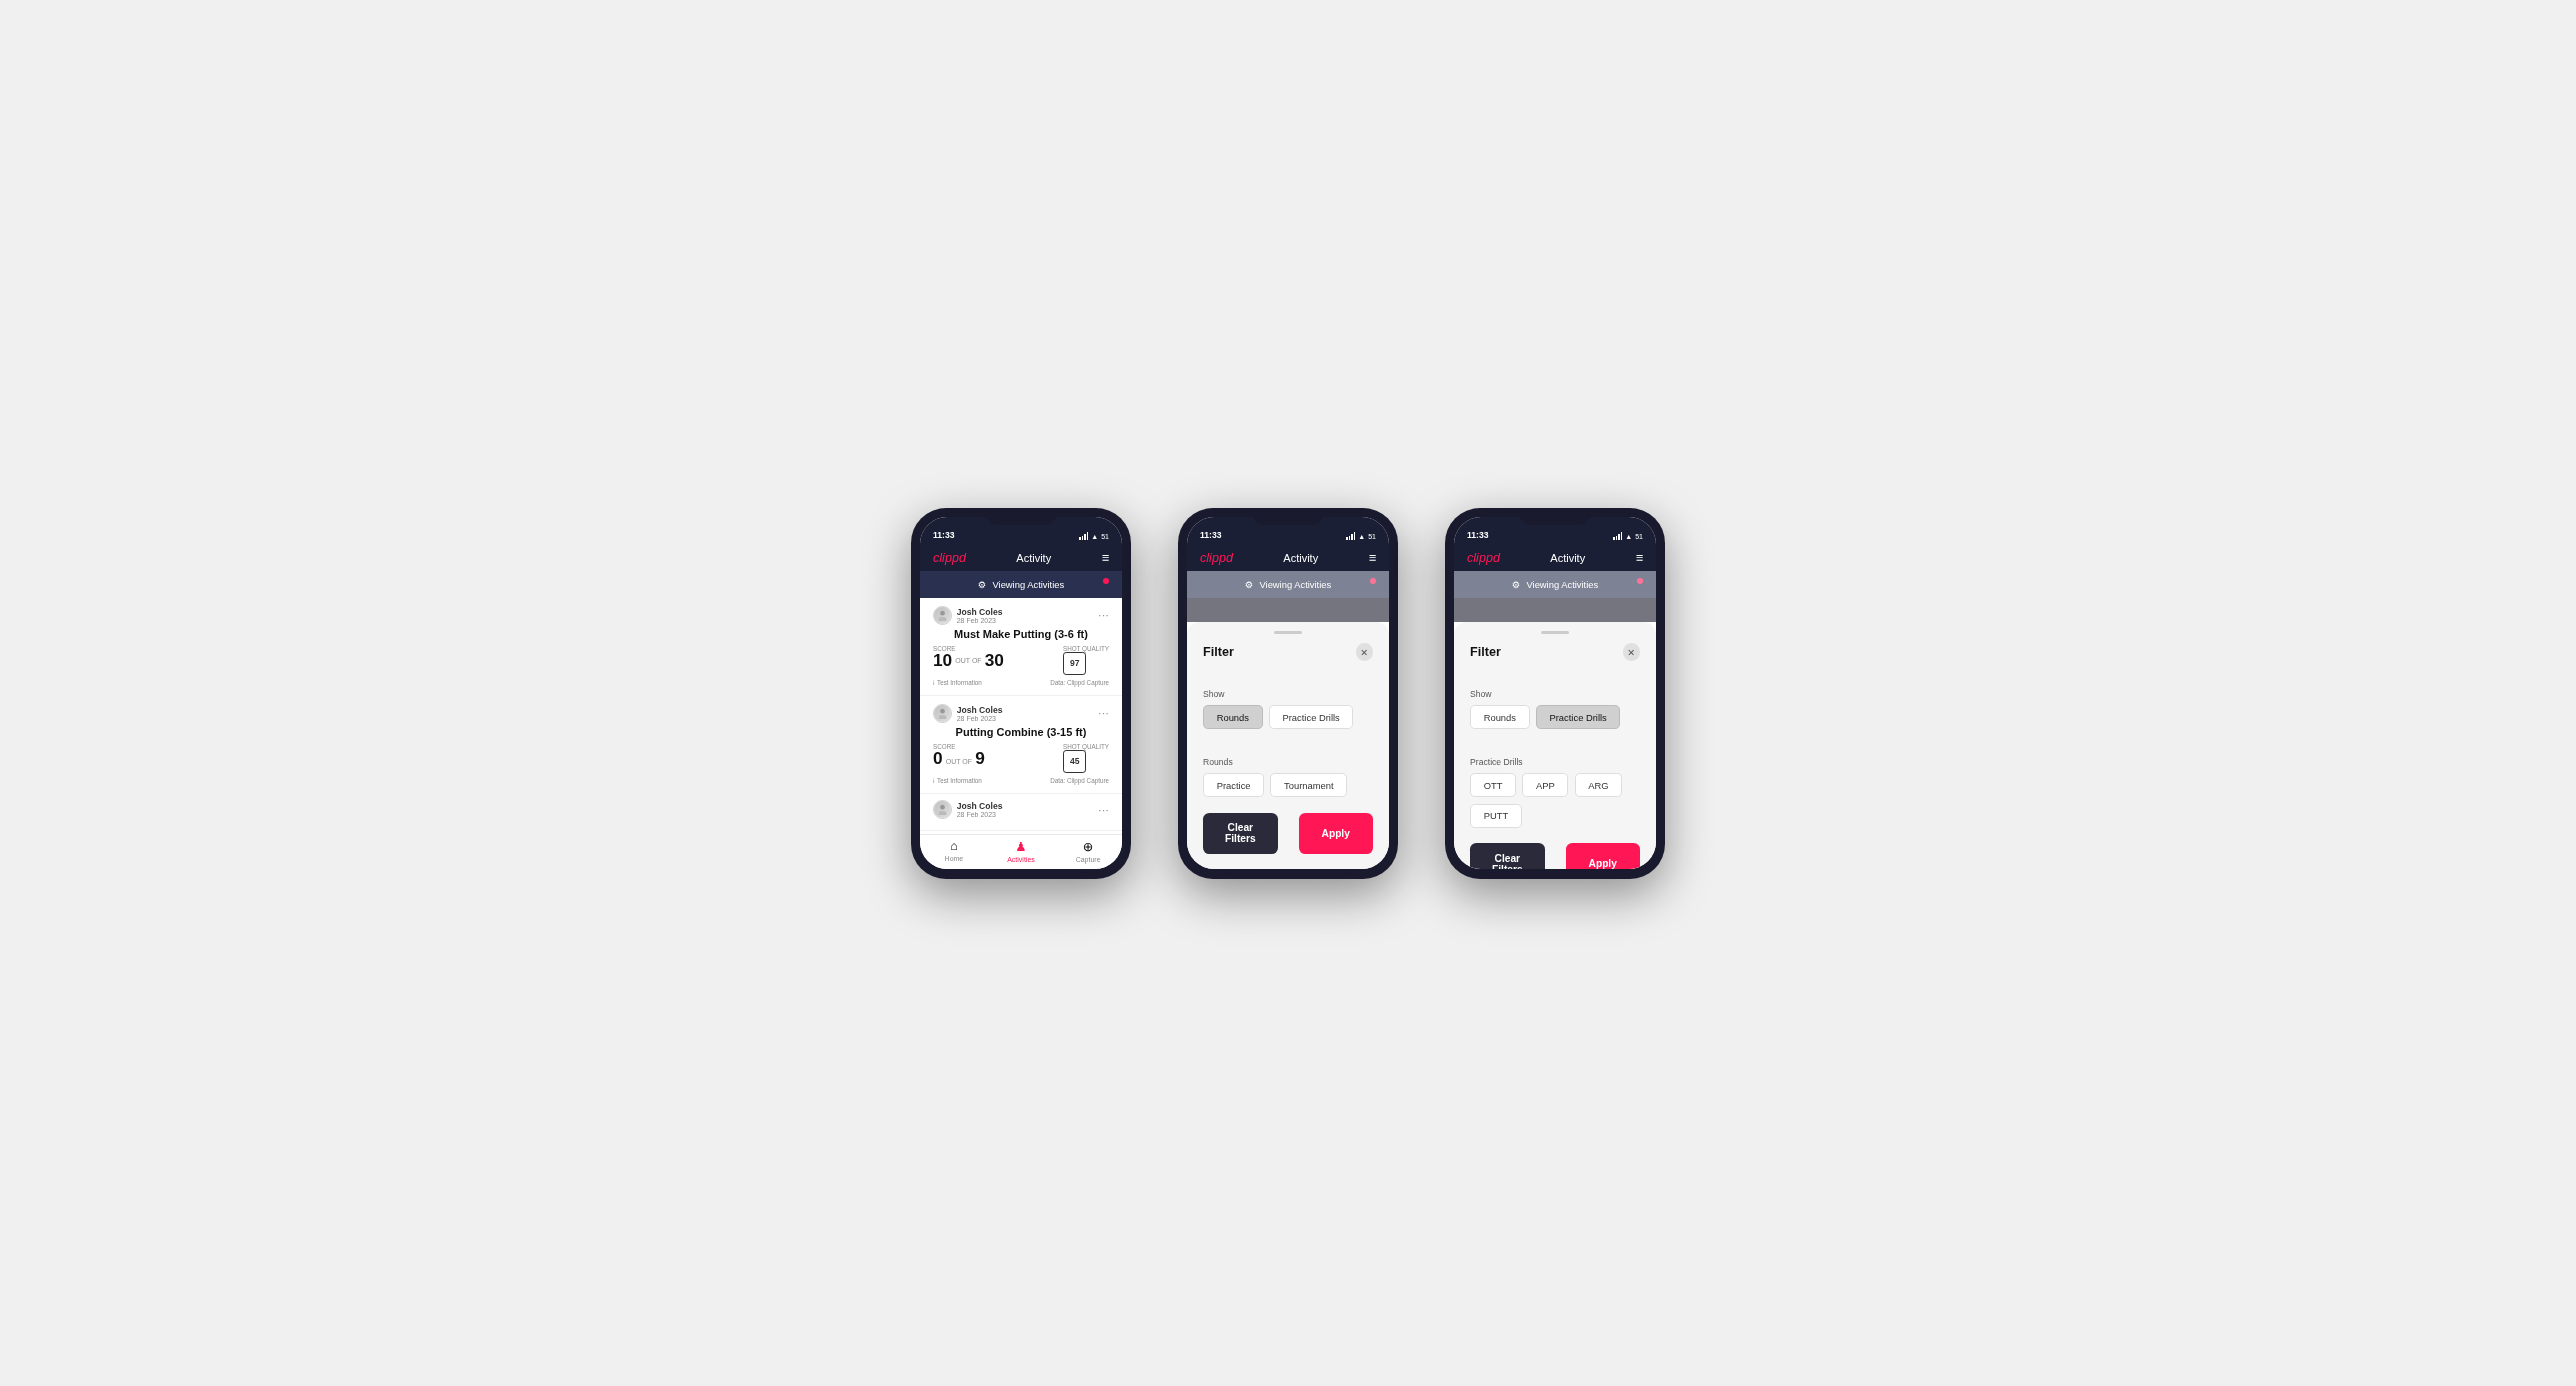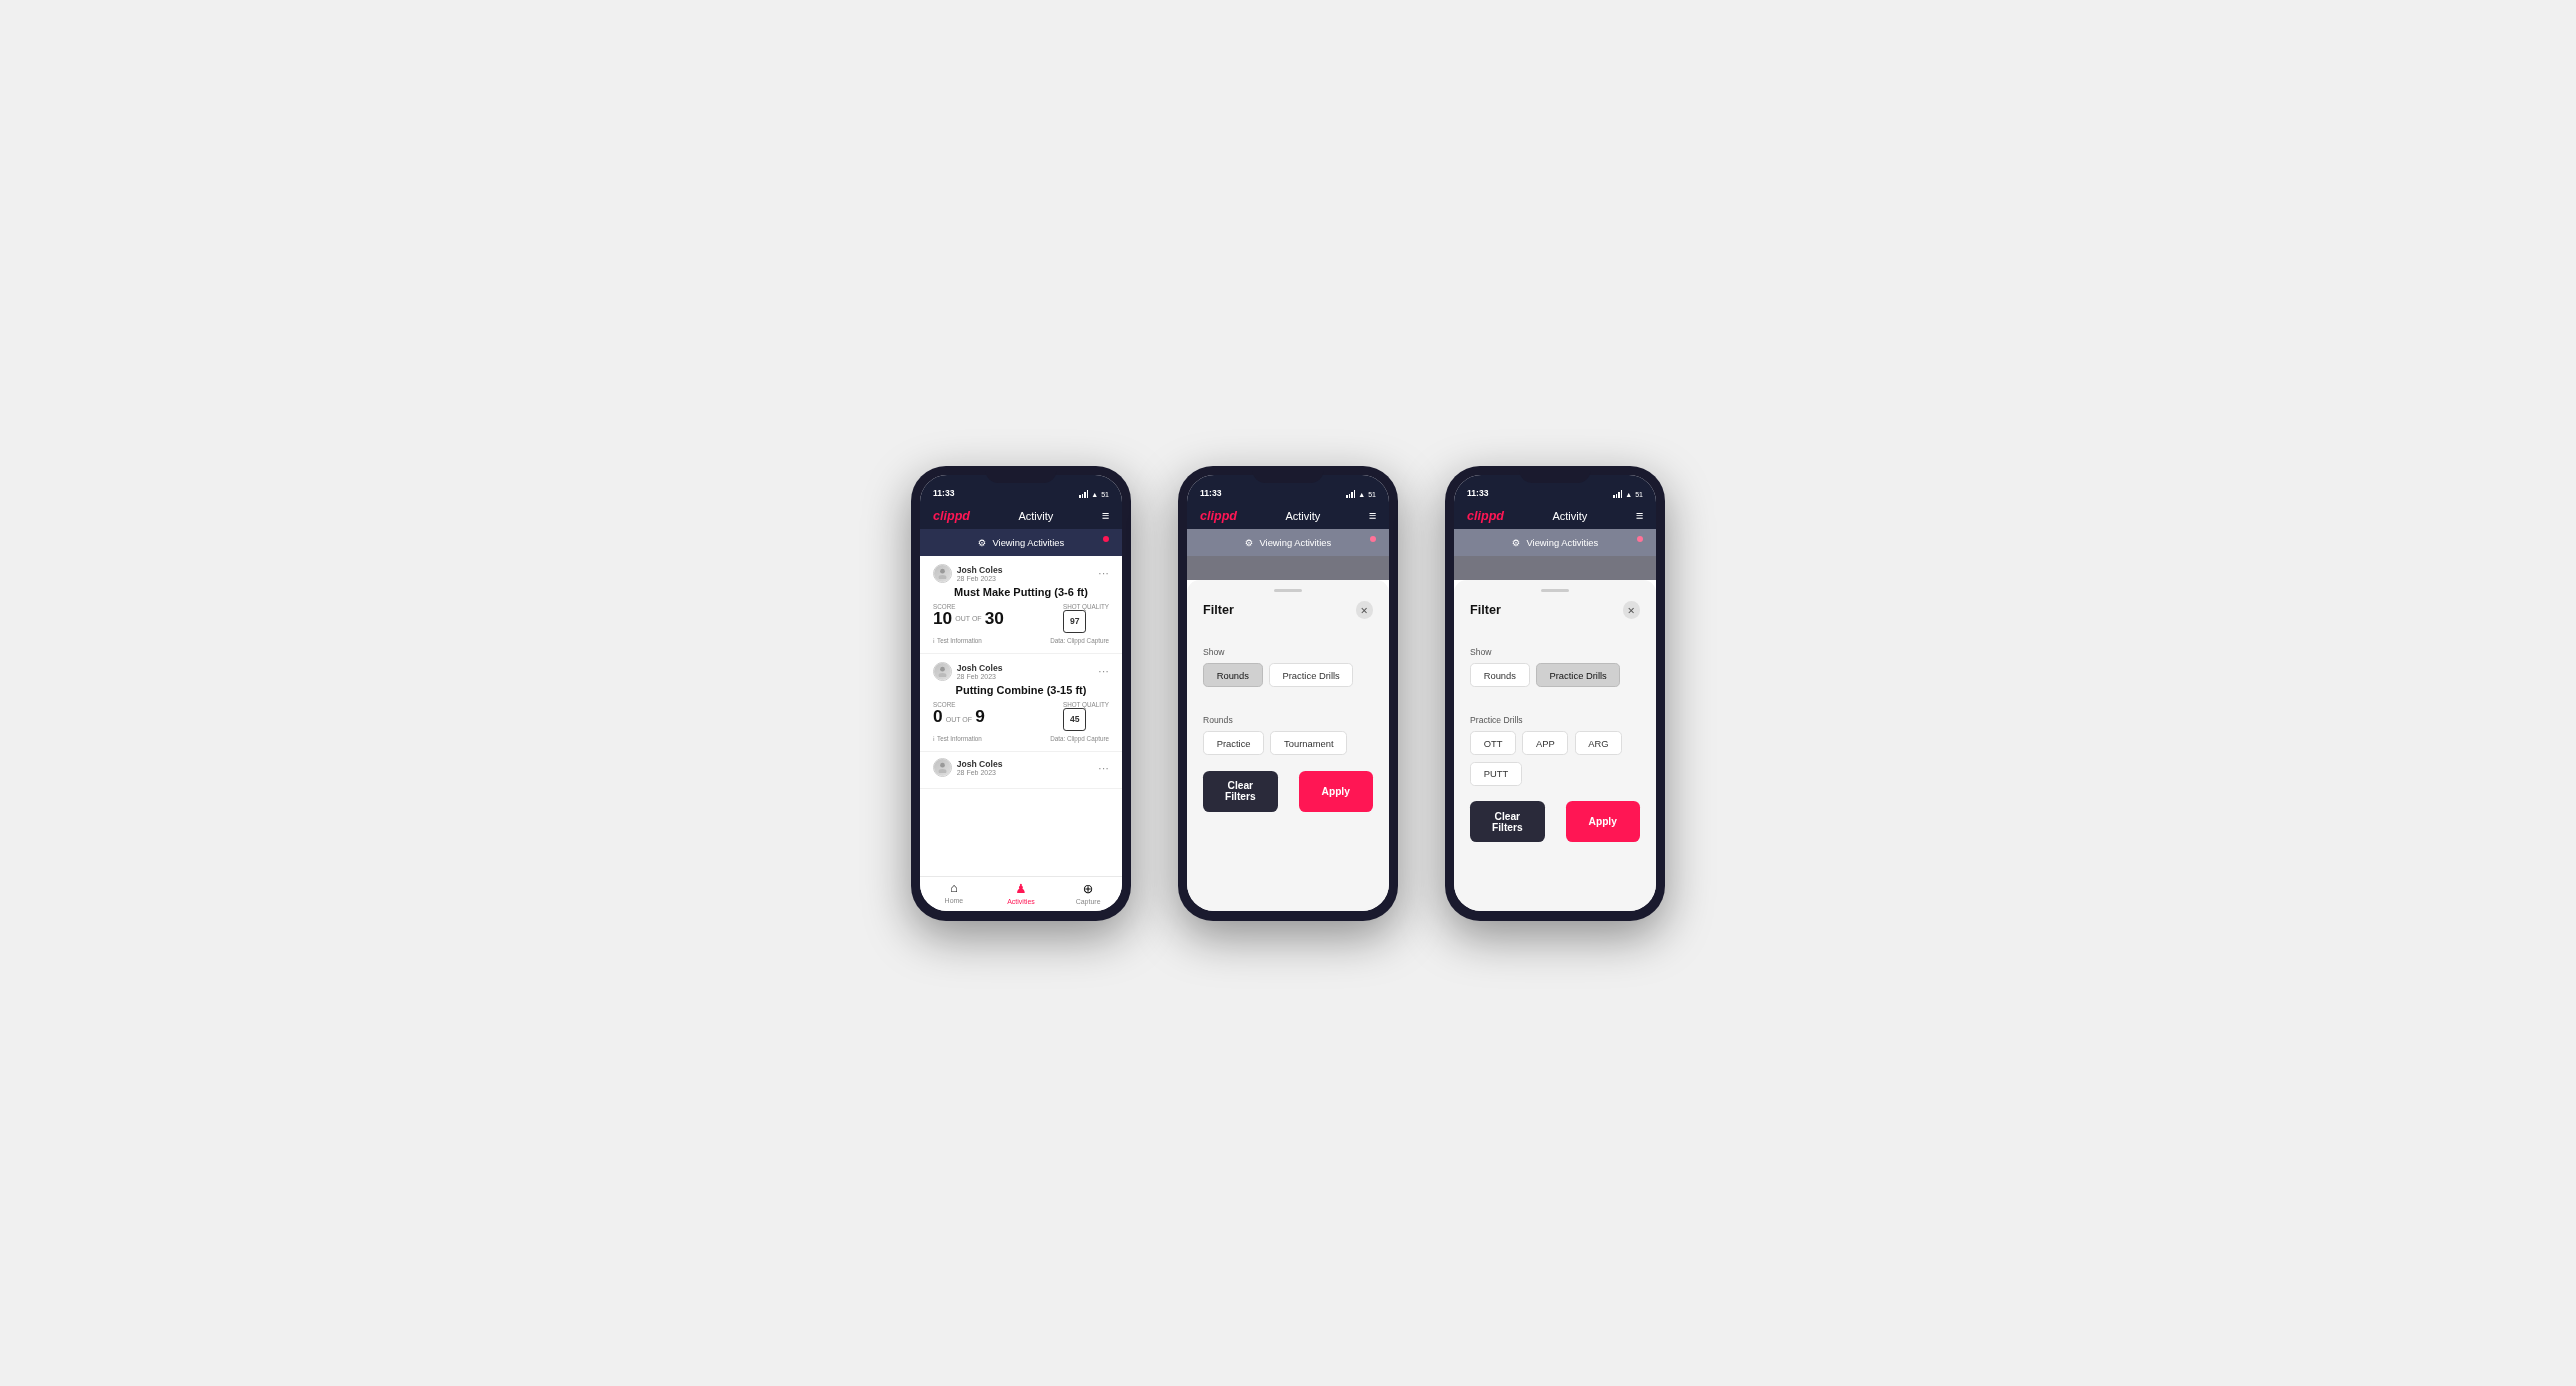--- a/index.html
+++ b/index.html
@@ -14,21 +14,21 @@
     .scene {
       display: flex;
       gap: 47px;
       align-items: center;
       padding: 47px;
     }
 
     
     .phone {
       width: 220px;
-      height: 455px;
+      height: 371px;
       background: #1a1a2e;
       border-radius: 35px;
       padding: 9.4px;
       position: relative;
       box-shadow: 0 15.7px 47px rgba(0,0,0,0.4);
     }
     .phone-inner {
       width: 100%;
       height: 100%;
       background: #fff;
@@ -87,21 +87,21 @@
     .app-header {
       background: #1a1f36;
       padding: 6.3px 12.6px;
       display: flex;
       align-items: center;
       justify-content: space-between;
       flex-shrink: 0;
     }
     .logo-text {
       font-size: 12.6px;
-      font-weight: 700;
+      font-weight: 400;
       color: #ff1654;
       font-style: italic;
     }
     .header-title {
       font-size: 11px;
       color: #fff;
       font-weight: 400;
     }
     .hamburger {
       color: #fff;

